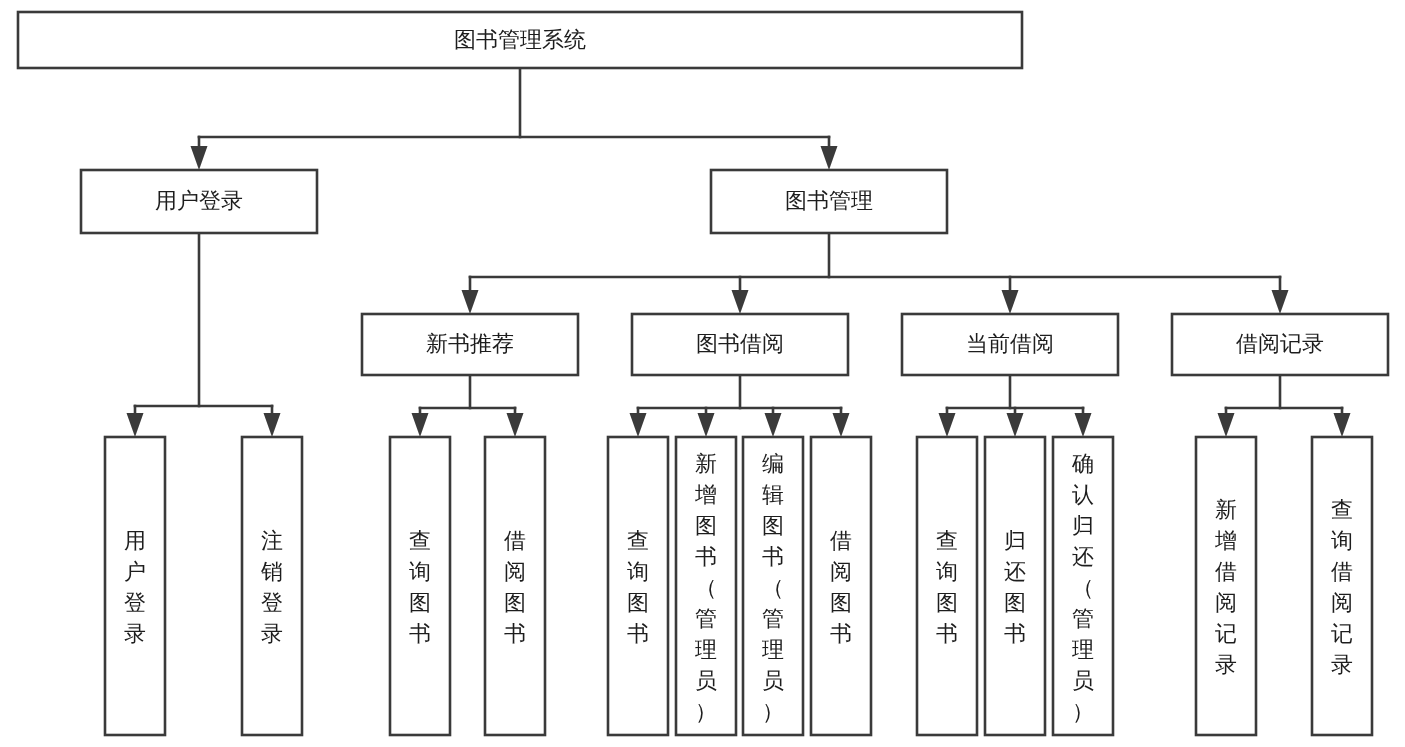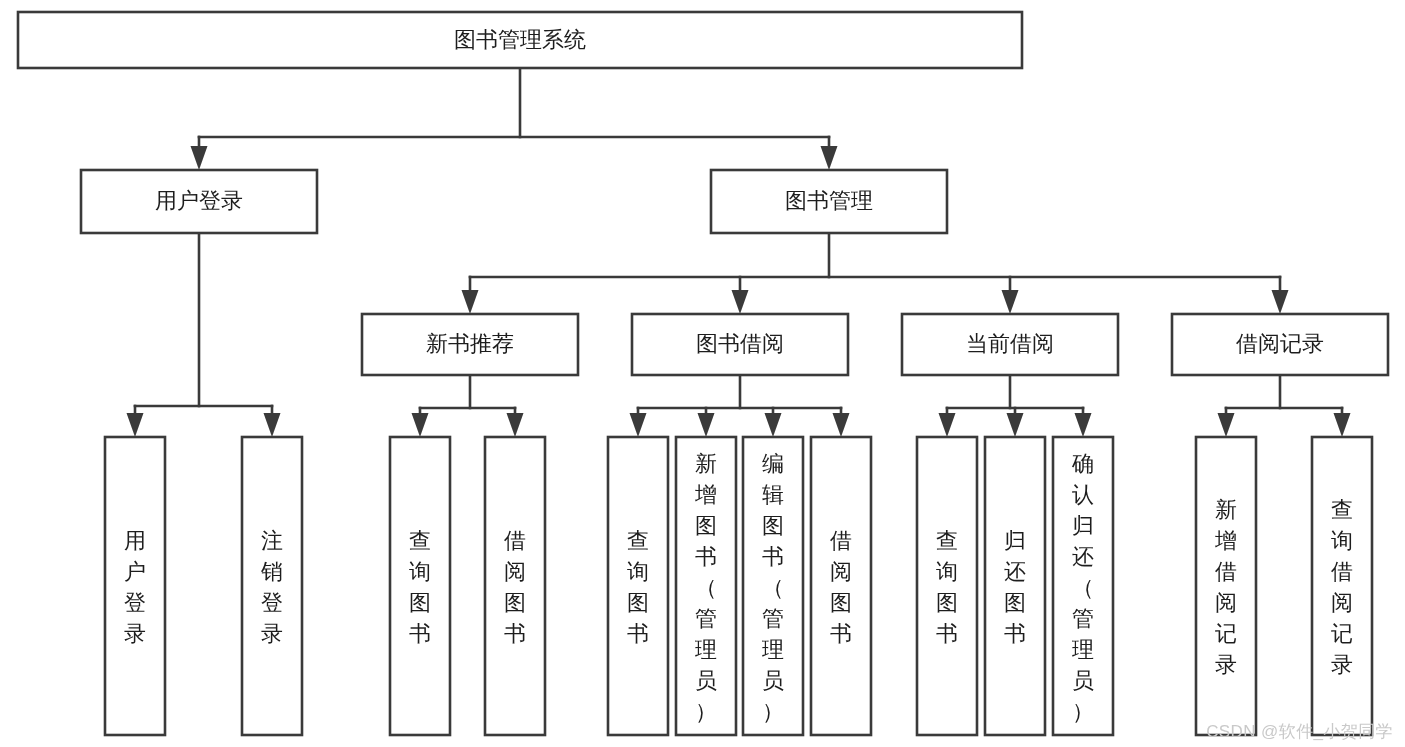--- a/index.html
+++ b/index.html
@@ -213,15 +213,14 @@
           <rect class="node-rect" x="1196" y="437" width="60" height="298"></rect>
           <text class="node-label-v" x="1226" y="517.18"><tspan x="1226" dy="0">新</tspan><tspan x="1226" dy="31">增</tspan><tspan x="1226" dy="31">借</tspan><tspan x="1226" dy="31">阅</tspan><tspan x="1226" dy="31">记</tspan><tspan x="1226" dy="31">录</tspan></text>
         </g>
         <g>
           <rect class="node-rect" x="1312" y="437" width="60" height="298"></rect>
           <text class="node-label-v" x="1342" y="517.18"><tspan x="1342" dy="0">查</tspan><tspan x="1342" dy="31">询</tspan><tspan x="1342" dy="31">借</tspan><tspan x="1342" dy="31">阅</tspan><tspan x="1342" dy="31">记</tspan><tspan x="1342" dy="31">录</tspan></text>
         </g>
       </g>
   </svg>
 
-  <div class="watermark">CSDN @软件_小贺同学</div>
 
 </div>
 
 </body></html>

